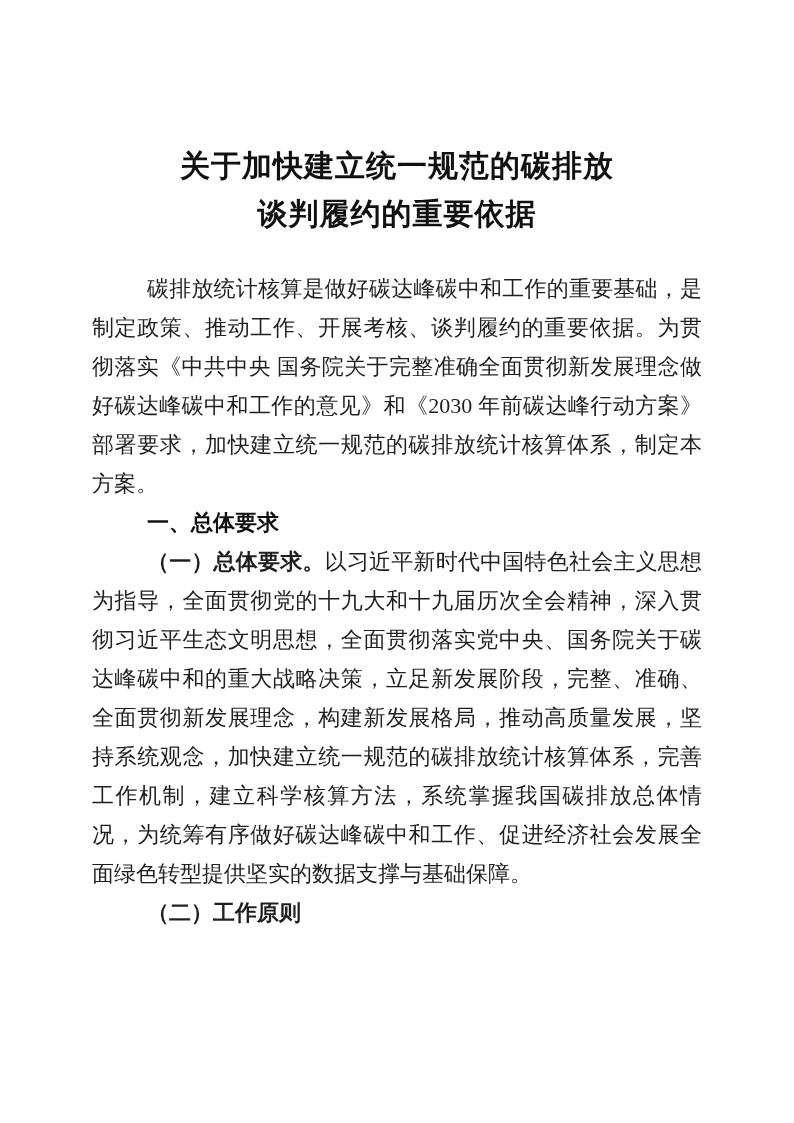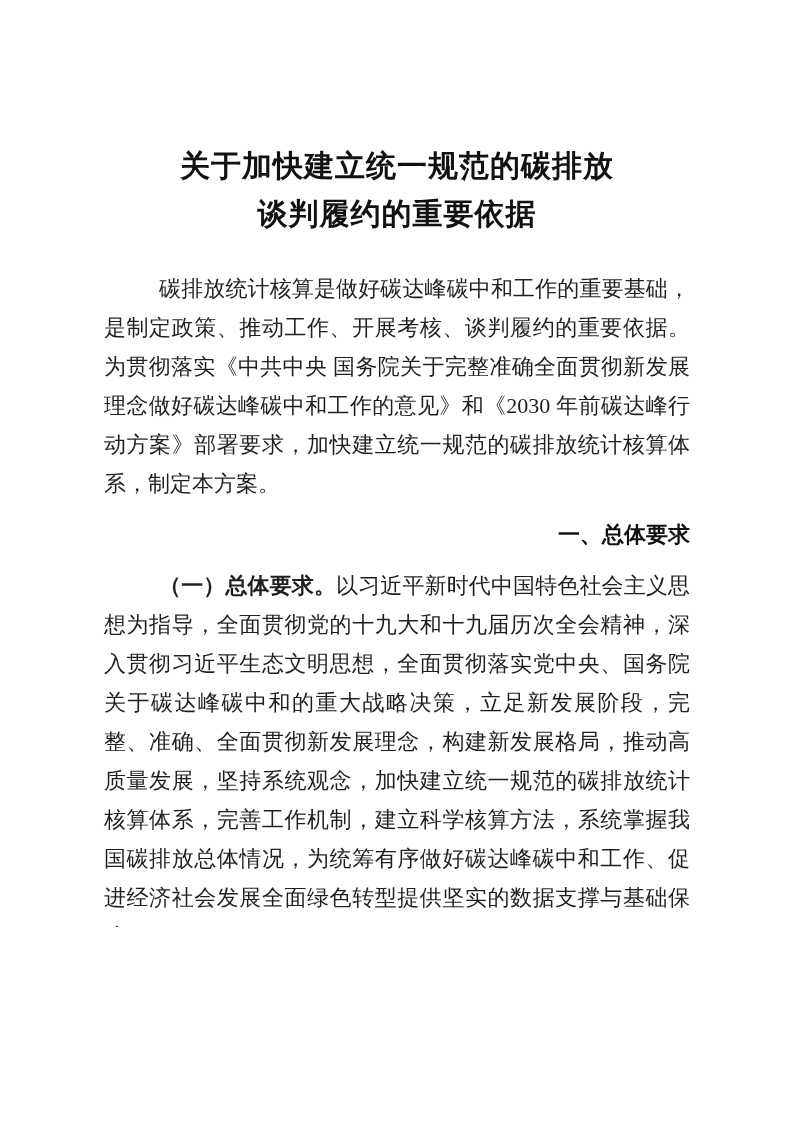--- a/index.html
+++ b/index.html
@@ -32,27 +32,27 @@
   }
   .title-line { display: block; }
   .doc-body {
     margin-top: 31px;
     font-size: 22px;
     line-height: 39px;
     text-align: justify;
     text-justify: inter-ideograph;
   }
   .para {
-    margin: 12px;
+    margin: 0;
     text-indent: 55px;
   }
   .para.section-heading {
     font-family: "Liberation Sans", sans-serif;
     font-weight: 700;
-    text-align: right;
+    text-align: left;
     color: #111111;
   }
   .run { font-weight: 400; }
   .run.bold { font-weight: 700; }
   .page-footer {
     margin-top: 9px;
     text-align: center;
   }
   .page-number {
     font-family: "Liberation Serif", serif;
@@ -66,18 +66,19 @@
 <div class="page">
   <h1 class="doc-title">
     <span class="title-line">关于加快建立统一规范的碳排放</span>
     <span class="title-line">谈判履约的重要依据</span>
   </h1>
 
   <div class="doc-body" id="doc-body">
       <p class="para body"><span class="run">碳排放统计核算是做好碳达峰碳中和工作的重要基础，是制定政策、推动工作、开展考核、谈判履约的重要依据。为贯彻落实《中共中央 国务院关于完整准确全面贯彻新发展理念做好碳达峰碳中和工作的意见》和《2030 年前碳达峰行动方案》部署要求，加快建立统一规范的碳排放统计核算体系，制定本方案。</span></p>
       <p class="para section-heading"><span class="run bold">一、总体要求</span></p>
       <p class="para body"><span class="run bold">（一）总体要求。</span><span class="run">以习近平新时代中国特色社会主义思想为指导，全面贯彻党的十九大和十九届历次全会精神，深入贯彻习近平生态文明思想，全面贯彻落实党中央、国务院关于碳达峰碳中和的重大战略决策，立足新发展阶段，完整、准确、全面贯彻新发展理念，构建新发展格局，推动高质量发展，坚持系统观念，加快建立统一规范的碳排放统计核算体系，完善工作机制，建立科学核算方法，系统掌握我国碳排放总体情况，为统筹有序做好碳达峰碳中和工作、促进经济社会发展全面绿色转型提供坚实的数据支撑与基础保障。</span></p>
+      <p class="para sub-heading"><span class="run bold">（二）工作原则</span></p>
     </div>
 
   <div class="page-footer">
     <span class="page-number">1</span>
   </div>
 </div>
 
 </body></html>

